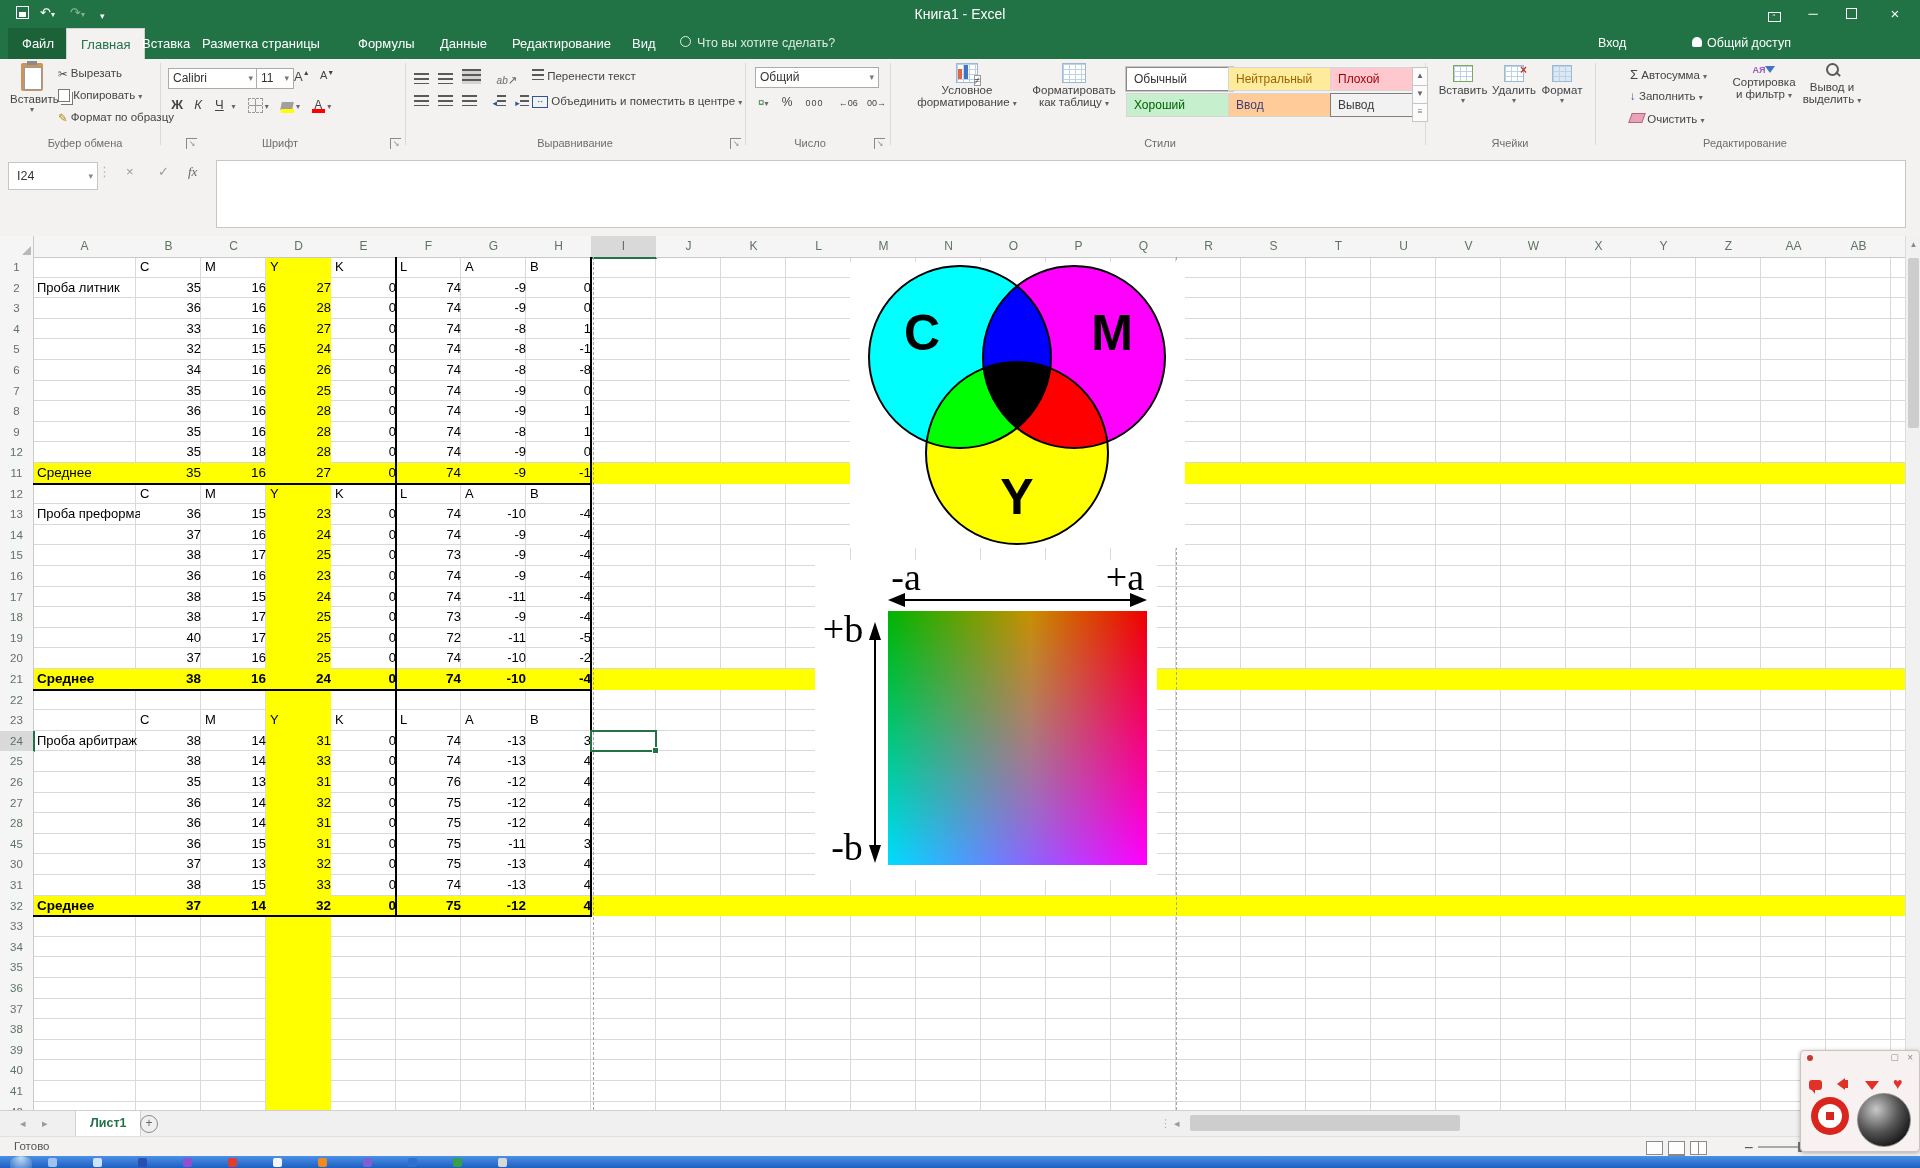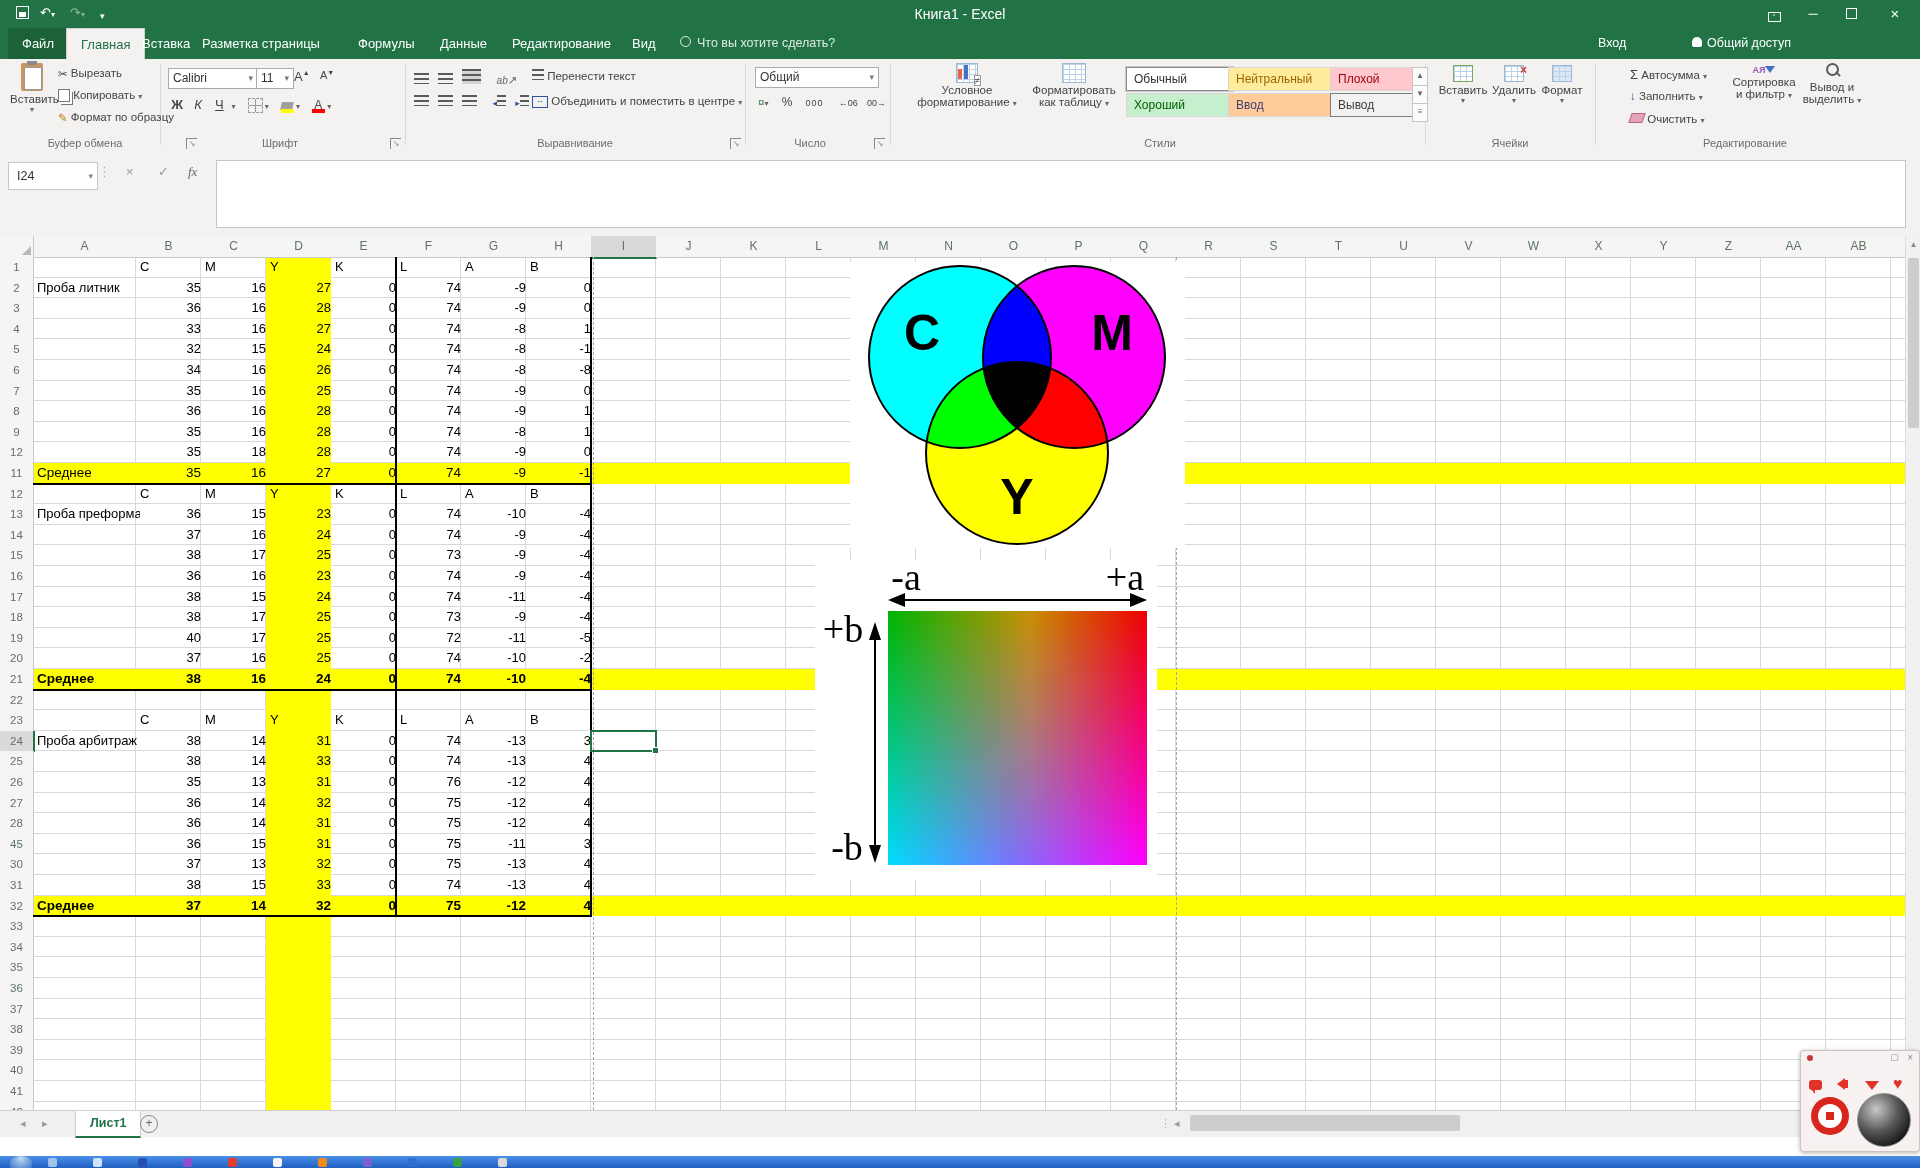--- a/index.html
+++ b/index.html
@@ -691,20 +691,31 @@
     <div id="sheettab">Лист1</div>
     <div id="addsheet">+</div>
     <span class="tabnav" style="left:1160px;color:#b0b0b0;">⋮</span>
     <div id="hscroll">
       <span class="tabnav" style="left:4px;top:4px;">◂</span>
       <div id="hthumb"></div>
       <span class="tabnav" style="right:4px;top:4px;">▸</span>
     </div>
   </div>
 
+  <div id="statusbar" class="abs">
+    <div id="status-text">Готово</div>
+    <div class="viewico" style="left:1646px;"></div>
+    <div class="viewico" style="left:1668px;border-bottom:3px solid #8a8a8a;"></div>
+    <div class="viewico" style="left:1690px;background:linear-gradient(90deg,#fdfdfd 45%,#8a8a8a 45%,#8a8a8a 55%,#fdfdfd 55%);"></div>
+    <span class="abs" style="left:1744px;top:2px;color:#555;">−</span>
+    <div id="zoomslider">
+      <div id="zoomhandle"></div>
+    </div>
+    <span class="abs" style="left:1856px;top:2px;color:#555;">+</span>
+  </div>
 
   <div id="taskbar" class="abs">
     <div class="abs" style="left:10px;top:0px;width:22px;height:12px;border-radius:50% 50% 0 0;background:radial-gradient(circle at 50% 20%,#bcd8f5,#3a76c8);"></div>
   <div class="tbico" style="left: 48px; background: rgb(159, 194, 239);"></div>
       <div class="tbico" style="left: 93px; background: rgb(207, 227, 255);"></div>
       <div class="tbico" style="left: 138px; background: rgb(42, 79, 176);"></div>
       <div class="tbico" style="left: 183px; background: rgb(142, 79, 208);"></div>
       <div class="tbico" style="left: 228px; background: rgb(226, 60, 46);"></div>
       <div class="tbico" style="left: 273px; background: rgb(246, 246, 246);"></div>
       <div class="tbico" style="left: 318px; background: rgb(239, 138, 30);"></div>

